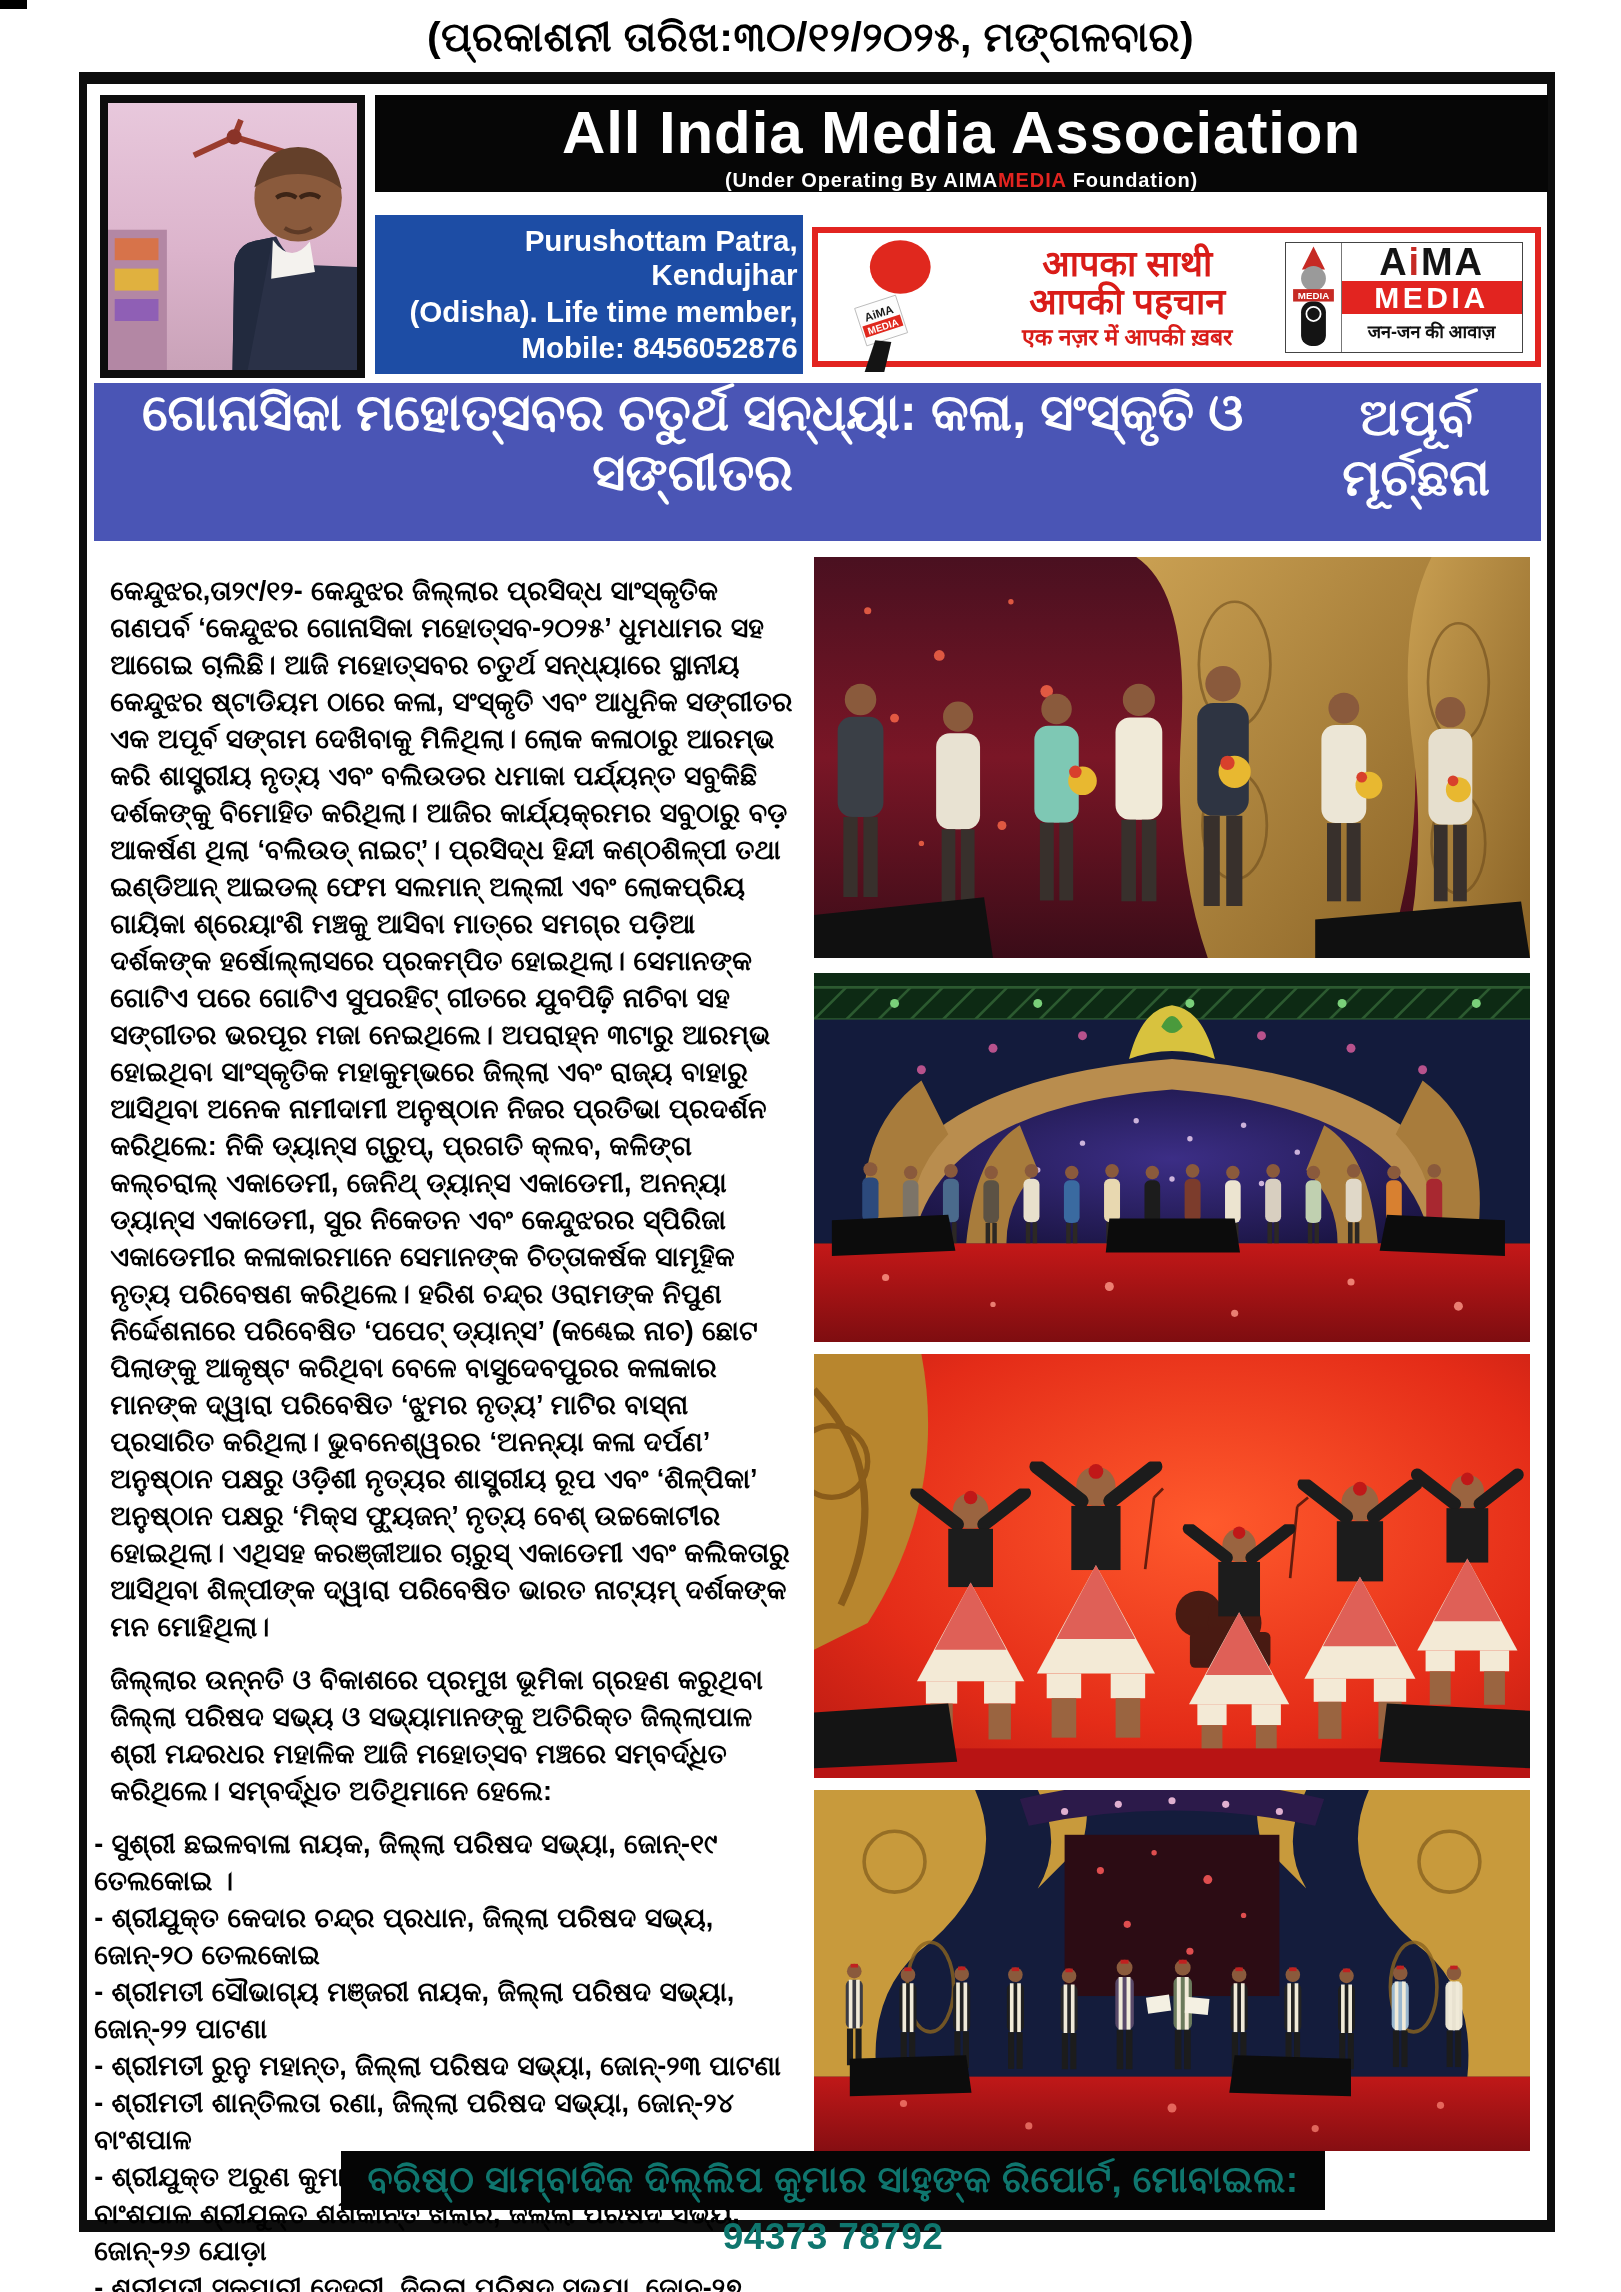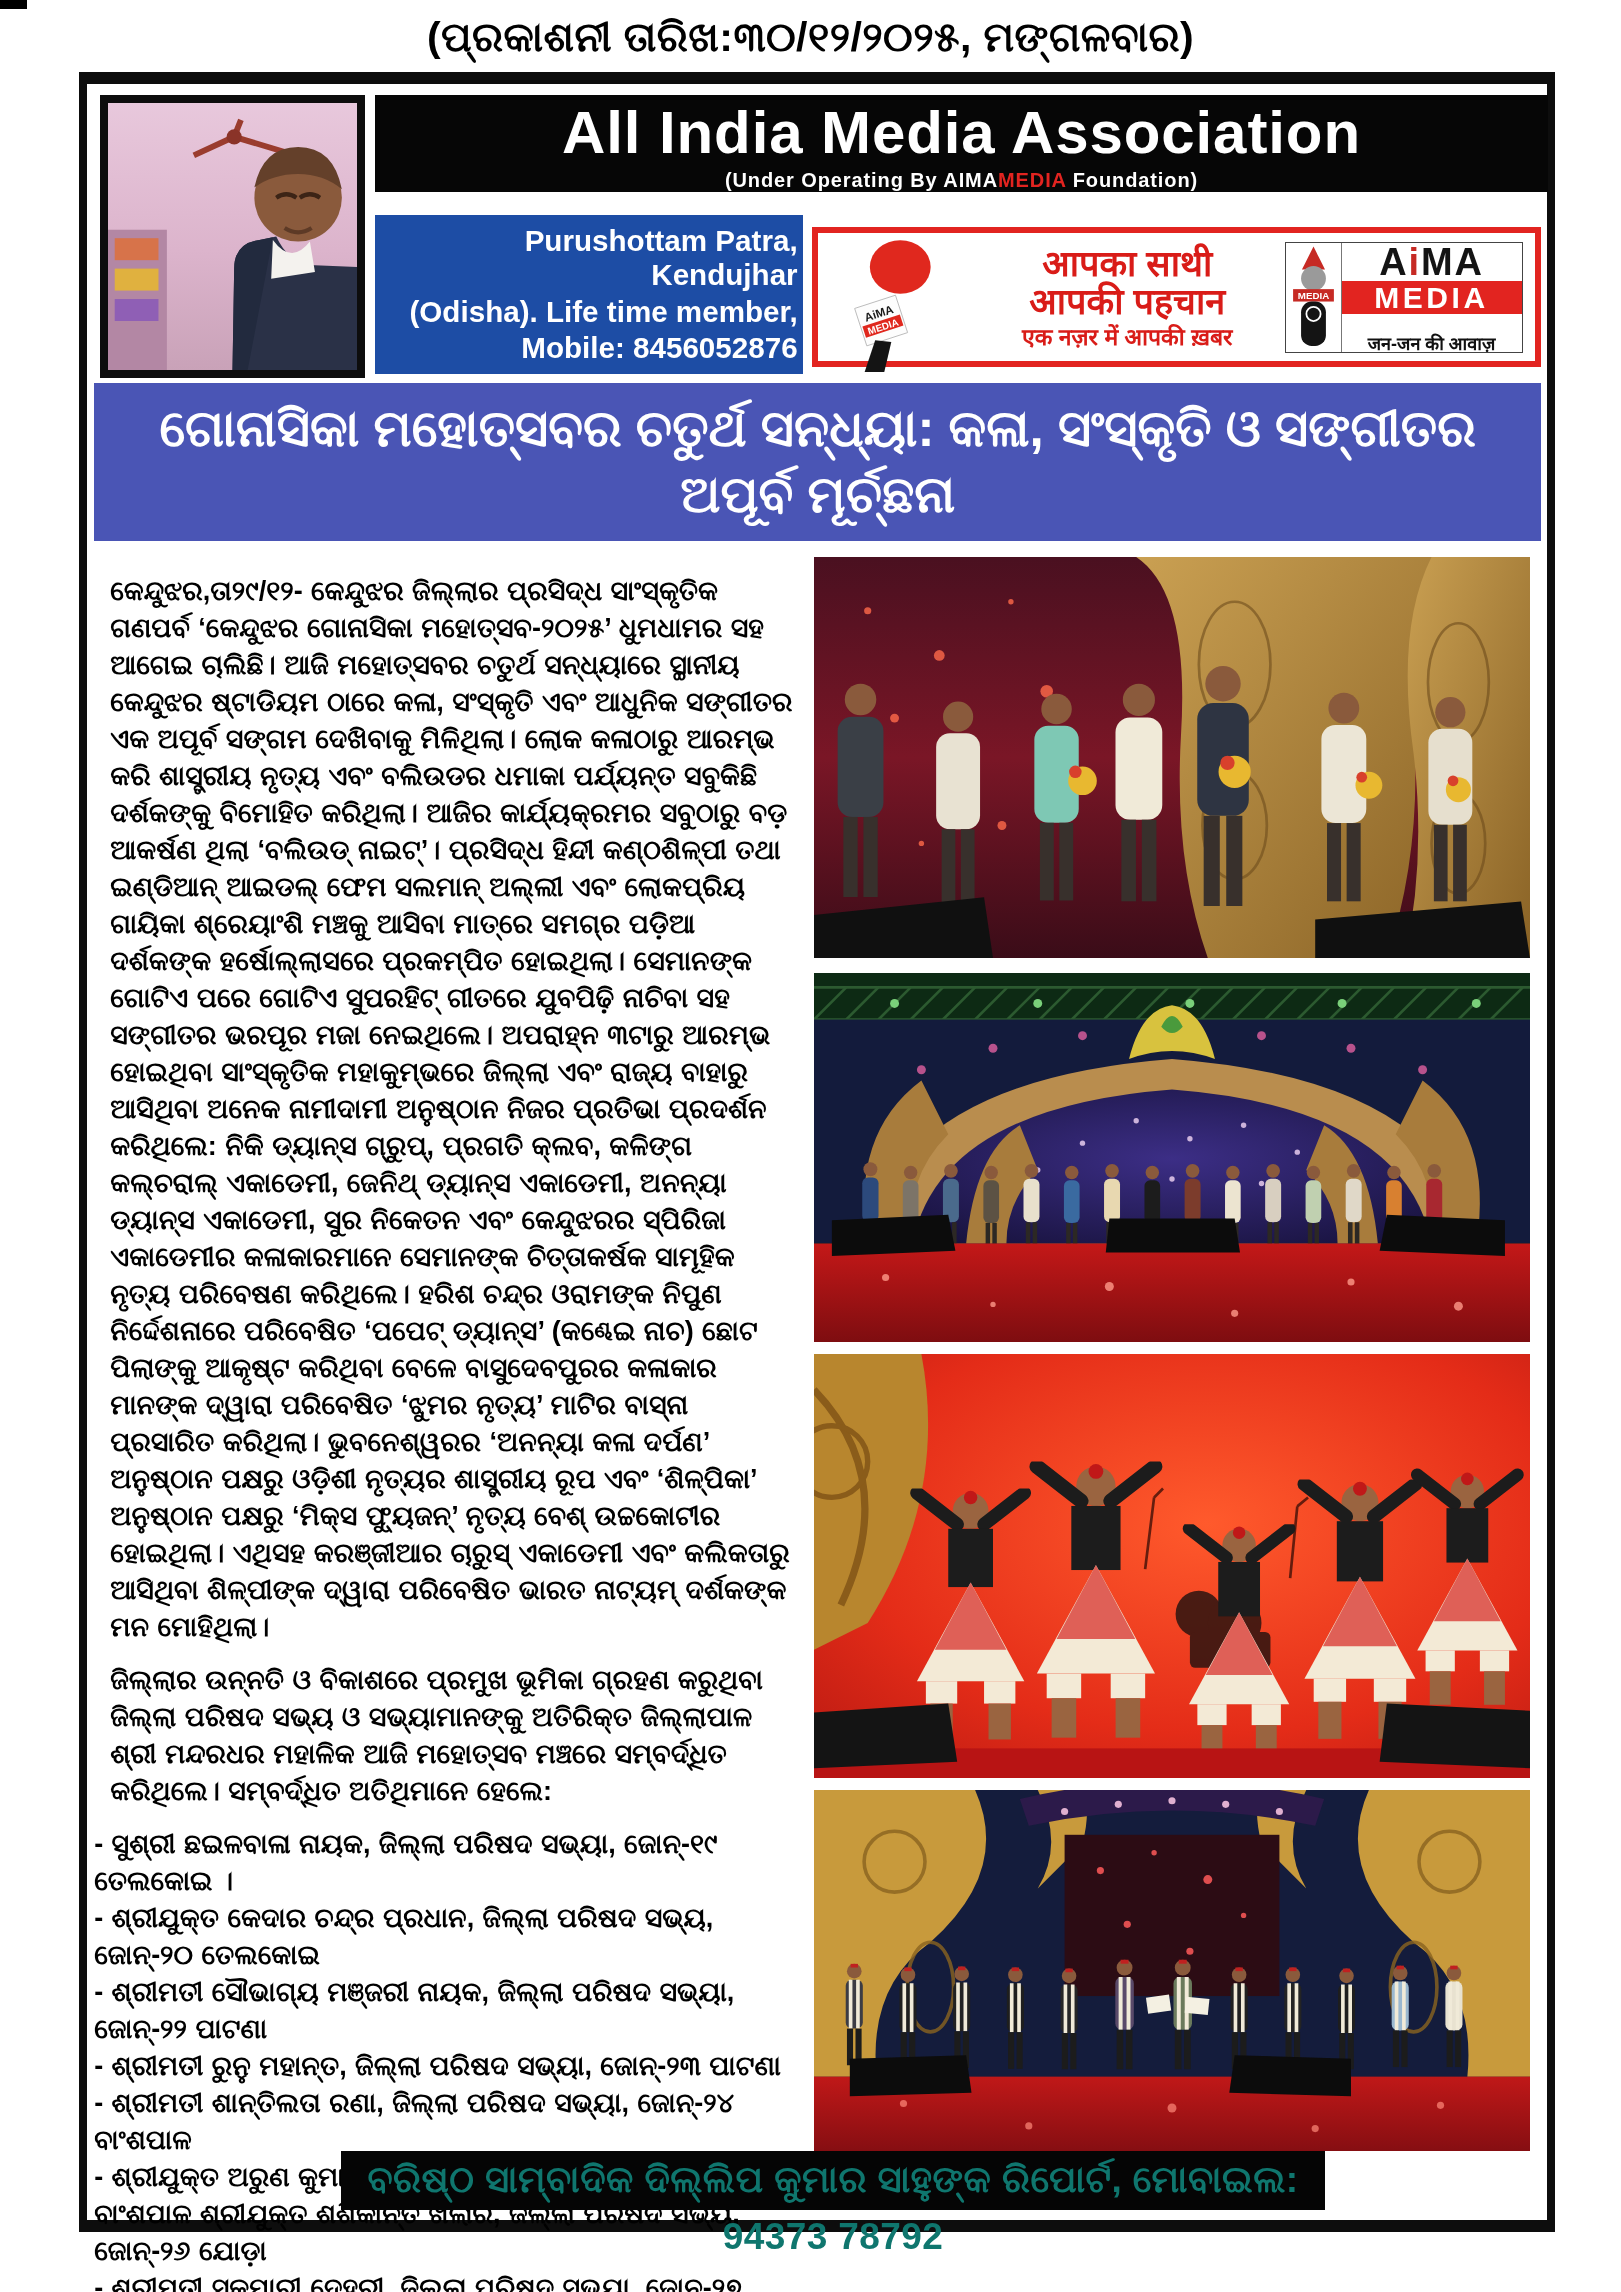--- a/index.html
+++ b/index.html
@@ -48,26 +48,26 @@
   .promo-line-small { font-size:23px; font-weight:700; margin-top:3.6px; }
   .aima-logo {
     flex:0 0 auto; width:238px; height:111px; margin-right:12.5px;
     border:1.8px solid #444; background:#fff; display:flex;
   }
   .aima-logo-left { width:56px; border-right:1.8px solid #777; position:relative; }
   .aima-logo-right { flex:1; text-align:center; display:flex; flex-direction:column; }
   .aima-brand { font-size:38px; font-weight:700; color:#141414; line-height:1.0; letter-spacing:1.8px; }
   .aima-brand .i-mic { color:#c62a24; }
   .aima-band { background:#e22420; color:#fff; font-size:30px; font-weight:700; letter-spacing:3.6px; line-height:1.1; }
-  .aima-tagline { font-size:18px; font-weight:700; color:#111; margin-top:17px; }
+  .aima-tagline { font-size:18px; font-weight:700; color:#111; margin-top:5px; }
   
   .headline {
     position:absolute; left:7.2px; top:299px; width:1447px; height:158px;
     background:#4a55b5; color:#fff; text-align:center;
-    display:flex; flex-direction:column; justify-content:center;
+    display:flex; flex-direction:row; justify-content:center;
   }
   .headline-line1 { font-size:51px; font-weight:700; }
   .headline-line2 { font-size:51px; font-weight:700; margin-top:5.4px; }
   
   .body-col {
     position:absolute; left:7.2px; top:473px; width:722px;
     font-size:27px; line-height:37px; font-weight:700; text-align:left;
     word-spacing:0.9px;
   }
   .body-col p { margin:16px; }

